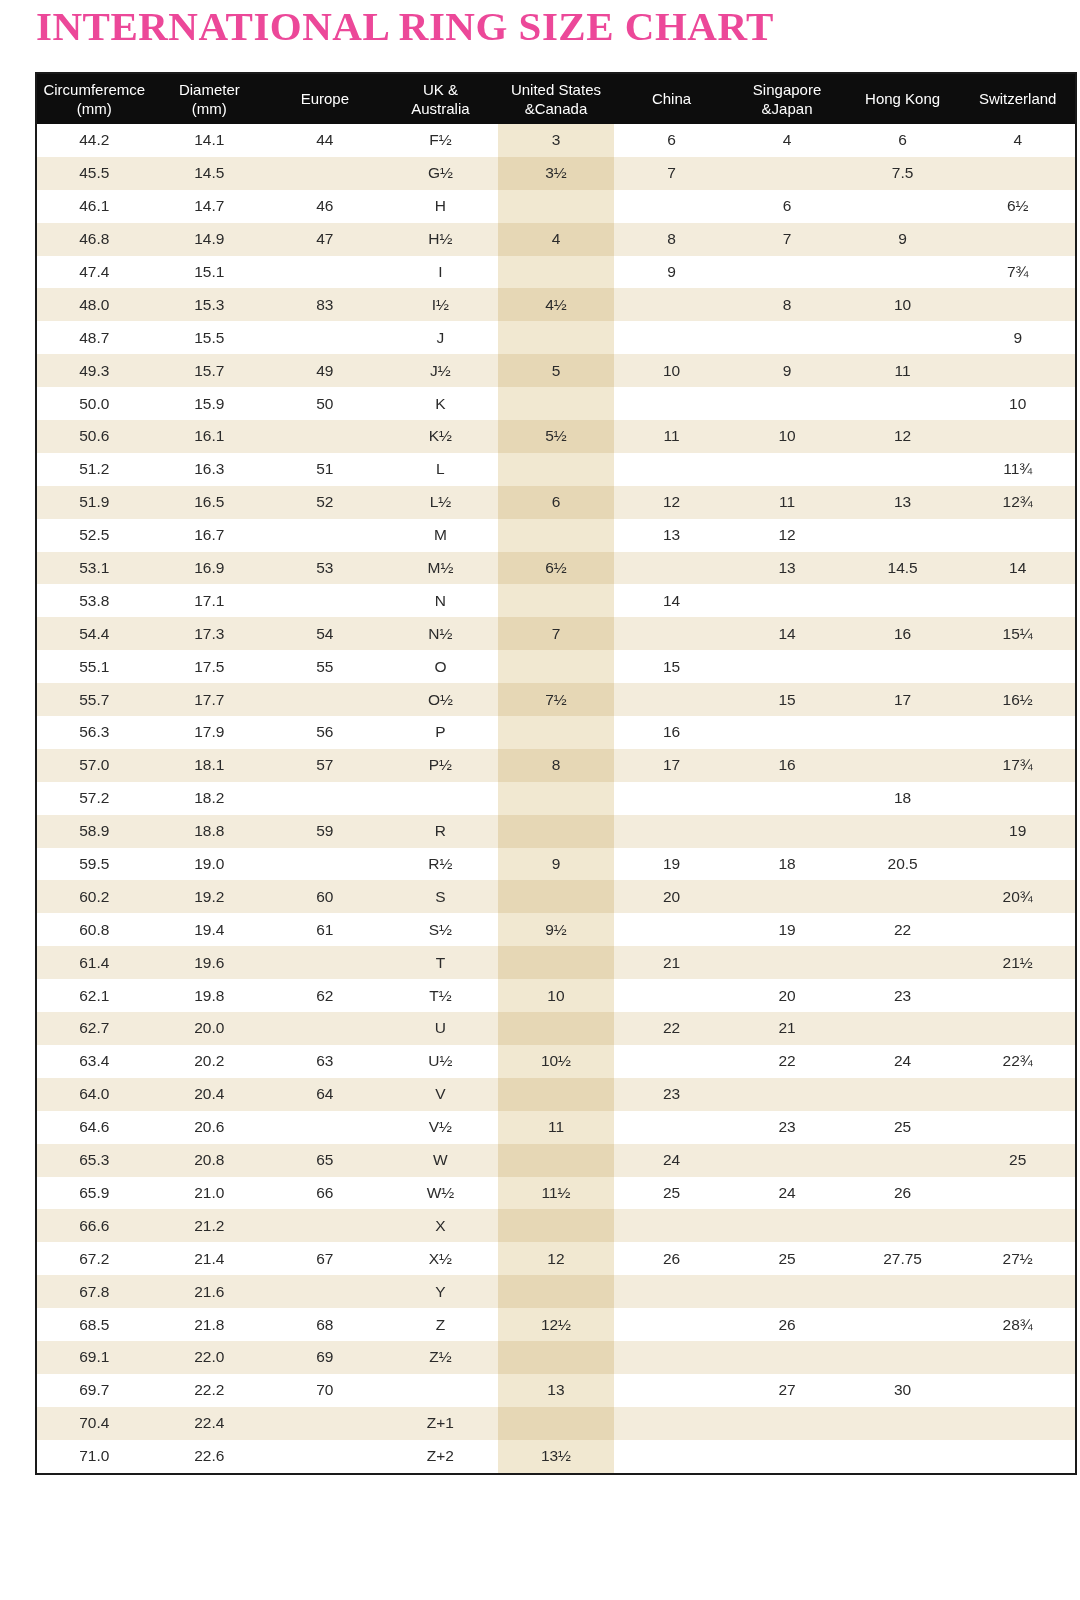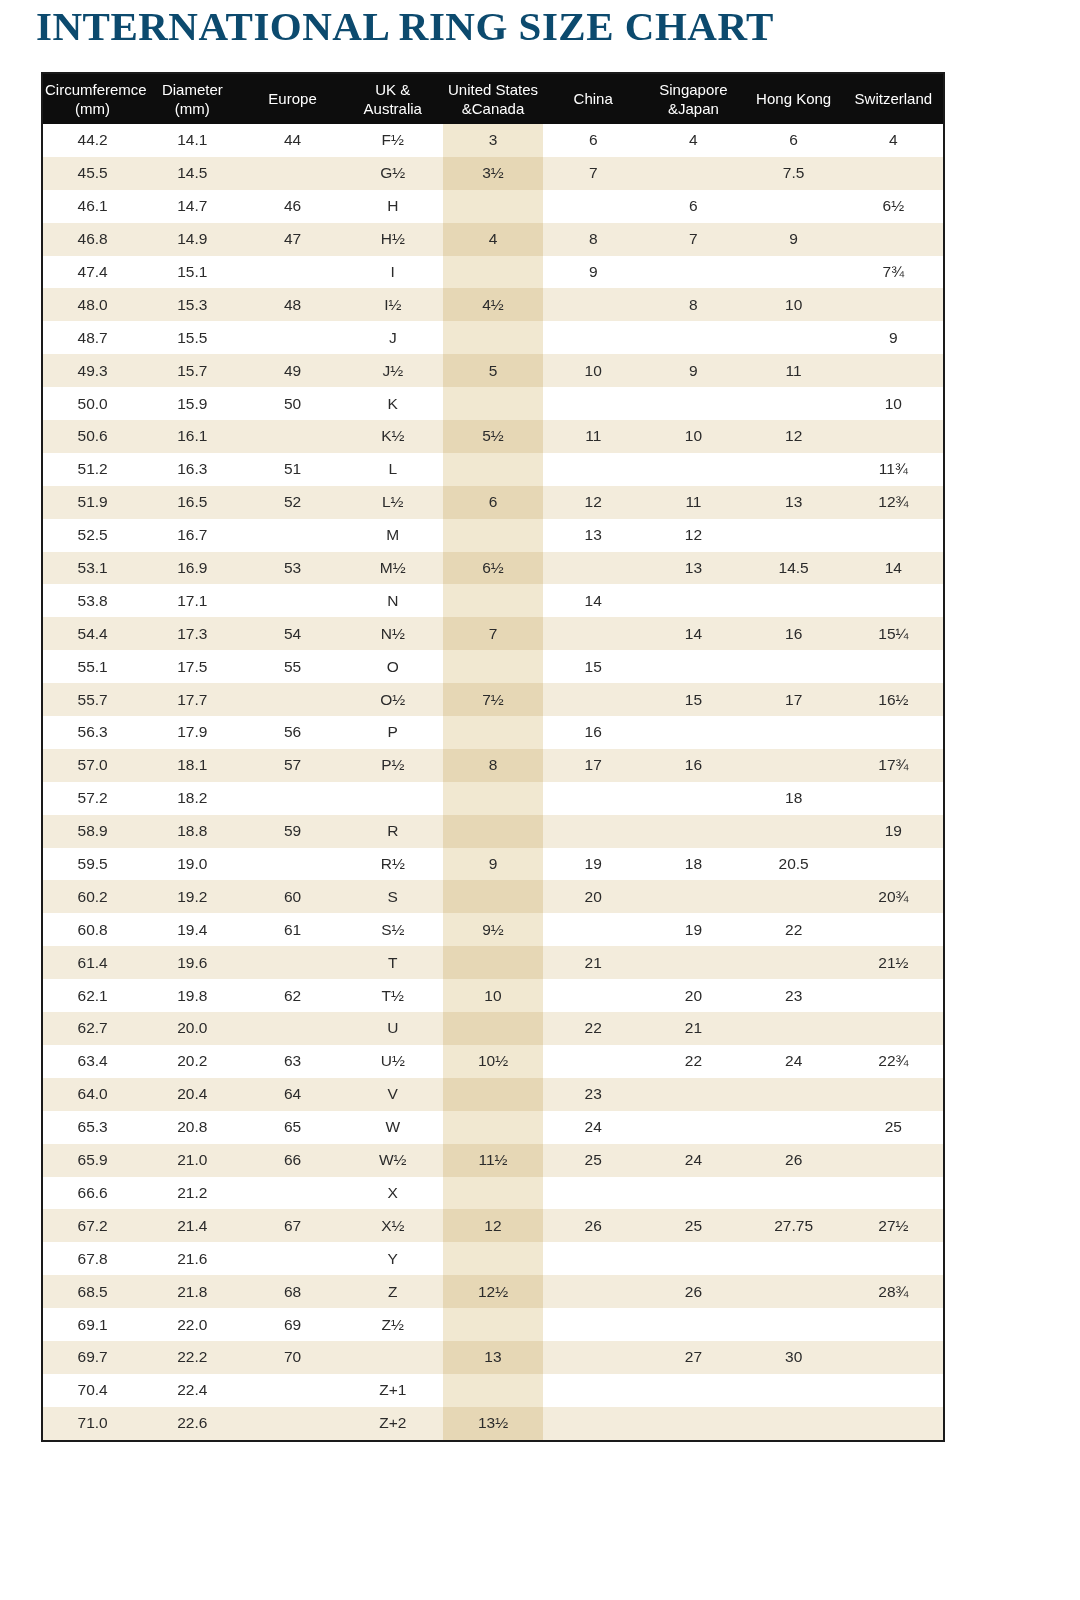--- a/index.html
+++ b/index.html
@@ -22,28 +22,28 @@
   }
   .page-title{
     position:absolute;
     left:36px;
     top:2px;
     margin:0;
     font-family:"Liberation Serif",serif;
     font-weight:bold;
     font-size:41px;
     letter-spacing:0.5px;
-    color:#0c4a6e;
+    color:#ec4899;
     white-space:nowrap;
   }
   .chart-table{
     position:absolute;
-    left:41px;
+    left:35px;
     top:72px;
-    width:904px;
+    width:1042px;
     border-collapse:collapse;
     table-layout:fixed;
     border:2px solid var(--border);
   }
   .chart-table thead th{
     background:var(--header-bg);
     color:var(--header-text);
     font-weight:normal;
     font-size:15px;
     line-height:1.3;
@@ -149,21 +149,21 @@
           <td>I</td>
           <td class="us-col"></td>
           <td>9</td>
           <td></td>
           <td></td>
           <td>7¾</td>
         </tr>
         <tr>
           <td>48.0</td>
           <td>15.3</td>
-          <td>48</td>
+          <td>83</td>
           <td>I½</td>
           <td class="us-col">4½</td>
           <td></td>
           <td>8</td>
           <td>10</td>
           <td></td>
         </tr>
         <tr>
           <td>48.7</td>
           <td>15.5</td>
@@ -422,20 +422,31 @@
           <td>20.4</td>
           <td>64</td>
           <td>V</td>
           <td class="us-col"></td>
           <td>23</td>
           <td></td>
           <td></td>
           <td></td>
         </tr>
         <tr>
+          <td>64.6</td>
+          <td>20.6</td>
+          <td></td>
+          <td>V½</td>
+          <td class="us-col">11</td>
+          <td></td>
+          <td>23</td>
+          <td>25</td>
+          <td></td>
+        </tr>
+        <tr>
           <td>65.3</td>
           <td>20.8</td>
           <td>65</td>
           <td>W</td>
           <td class="us-col"></td>
           <td>24</td>
           <td></td>
           <td></td>
           <td>25</td>
         </tr>

